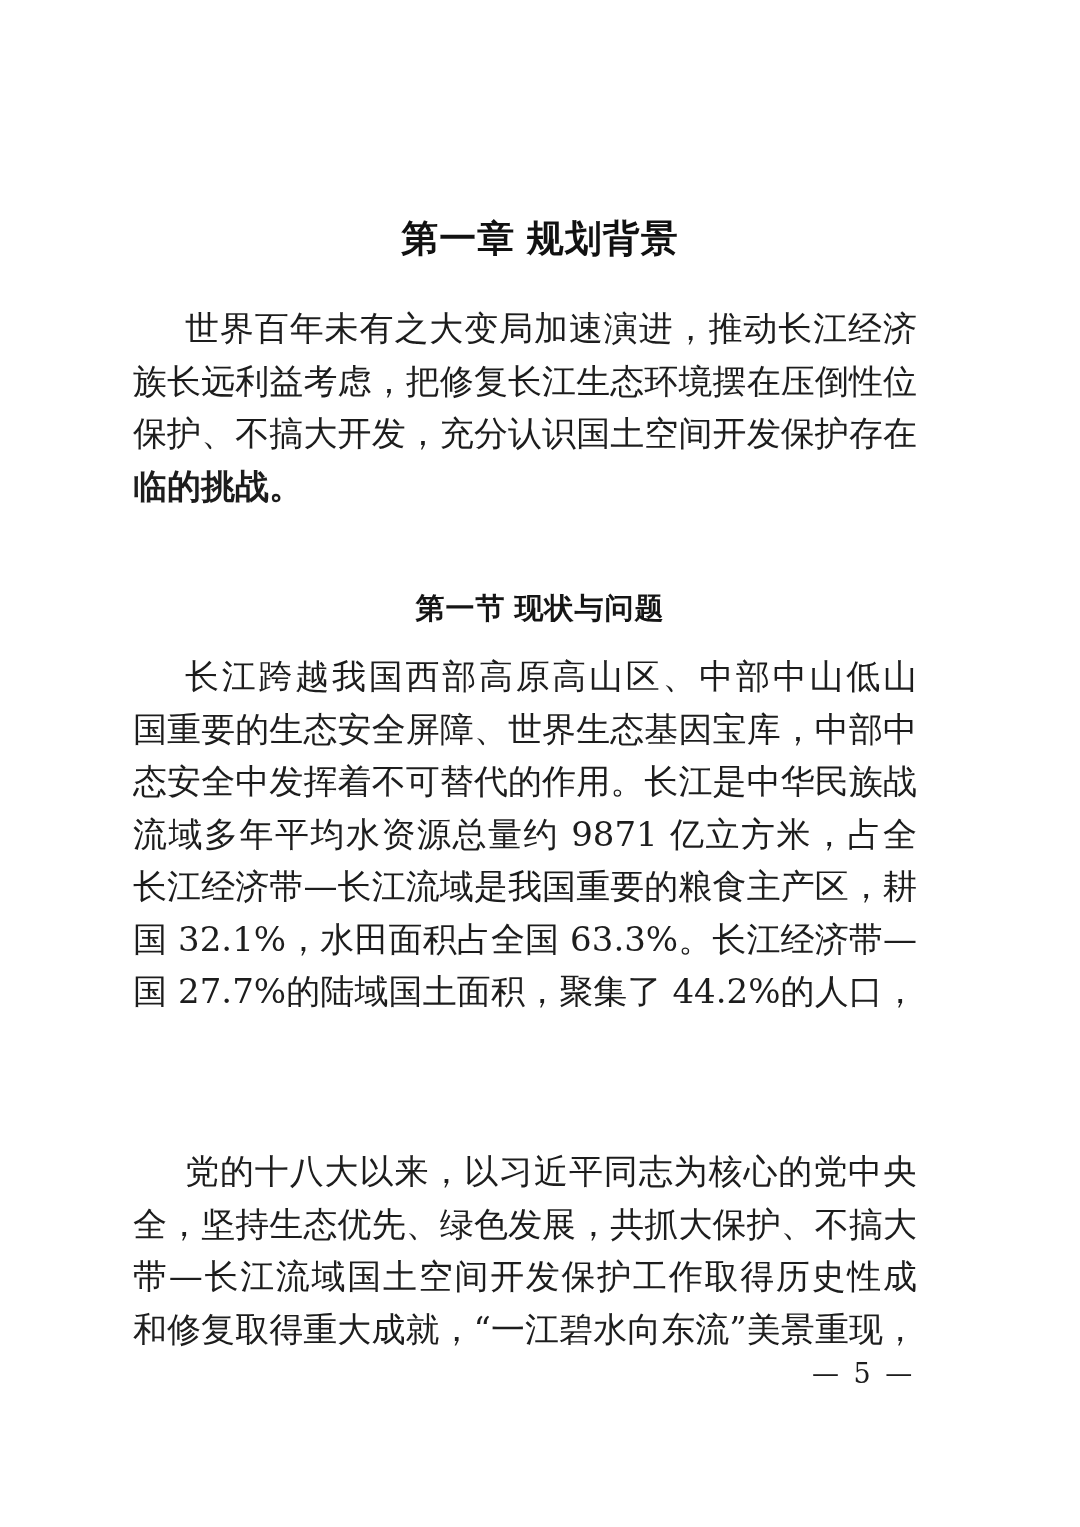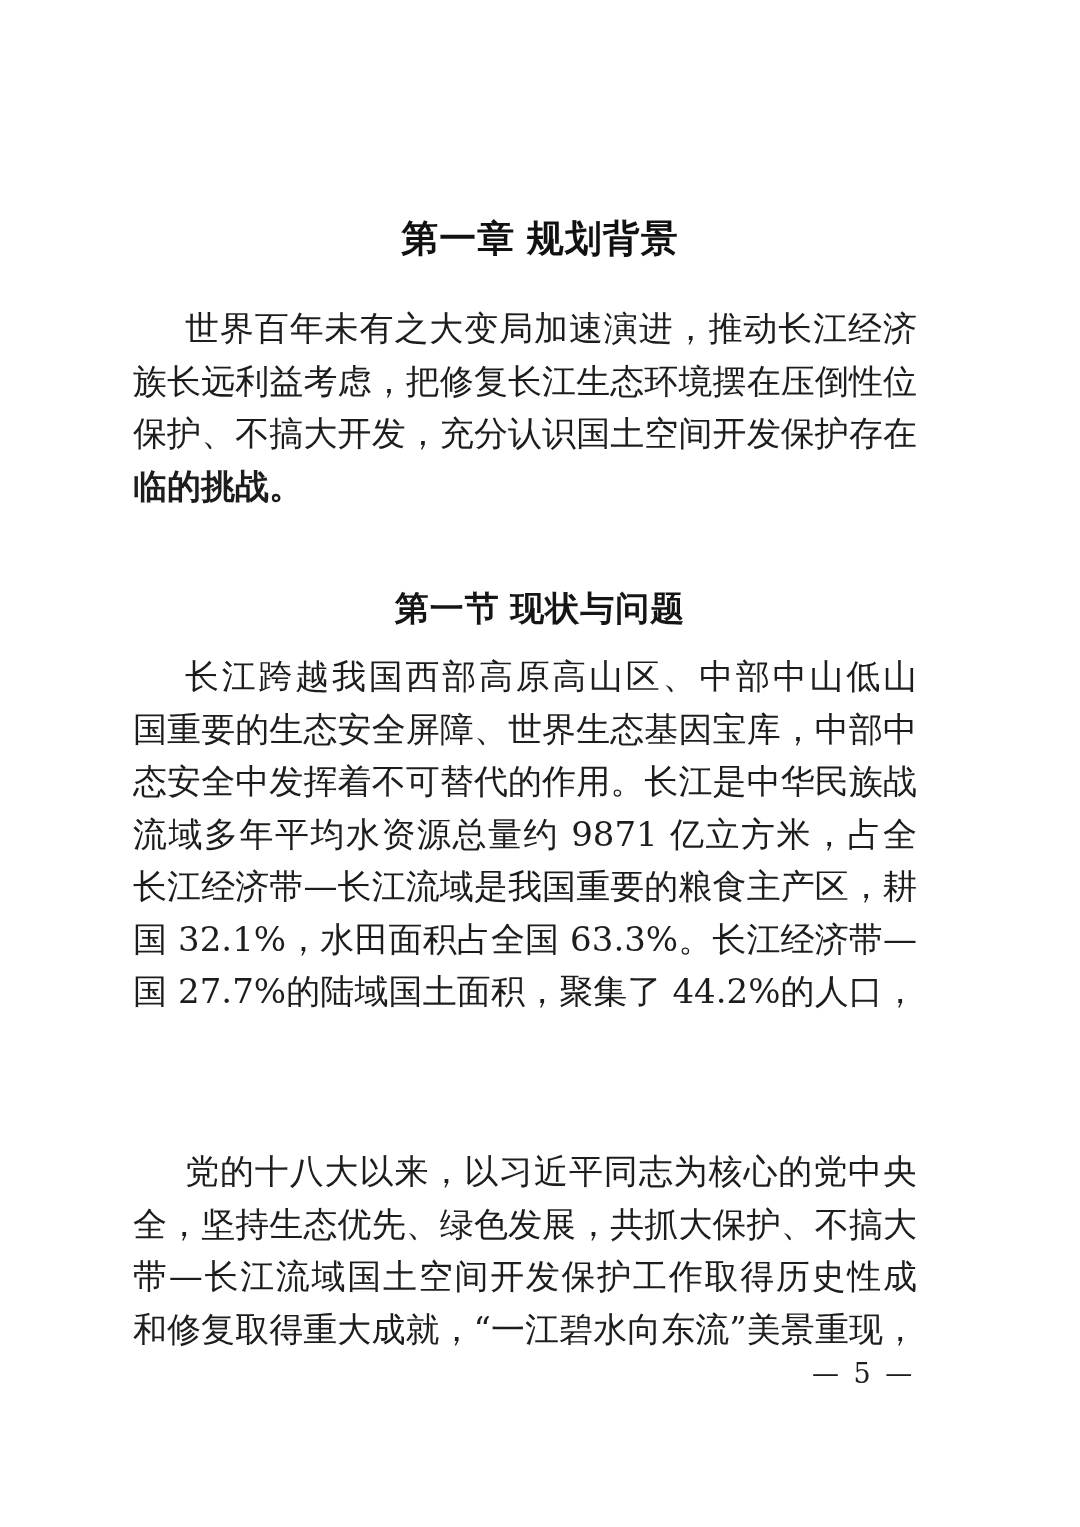--- a/index.html
+++ b/index.html
@@ -26,21 +26,21 @@
     letter-spacing: 1px;
   }
   .section-title {
     position: absolute;
     top: 588px;
     left: 0;
     width: 100%;
     text-align: center;
     font-family: "Liberation Sans", "DejaVu Sans", sans-serif;
     font-weight: bold;
-    font-size: 34px;
+    font-size: 29px;
     line-height: 40px;
     color: #151515;
     letter-spacing: 1px;
   }
   .para {
     position: absolute;
     left: 133px;
     width: 784px;
     font-size: 34px;
     line-height: 52.5px;

